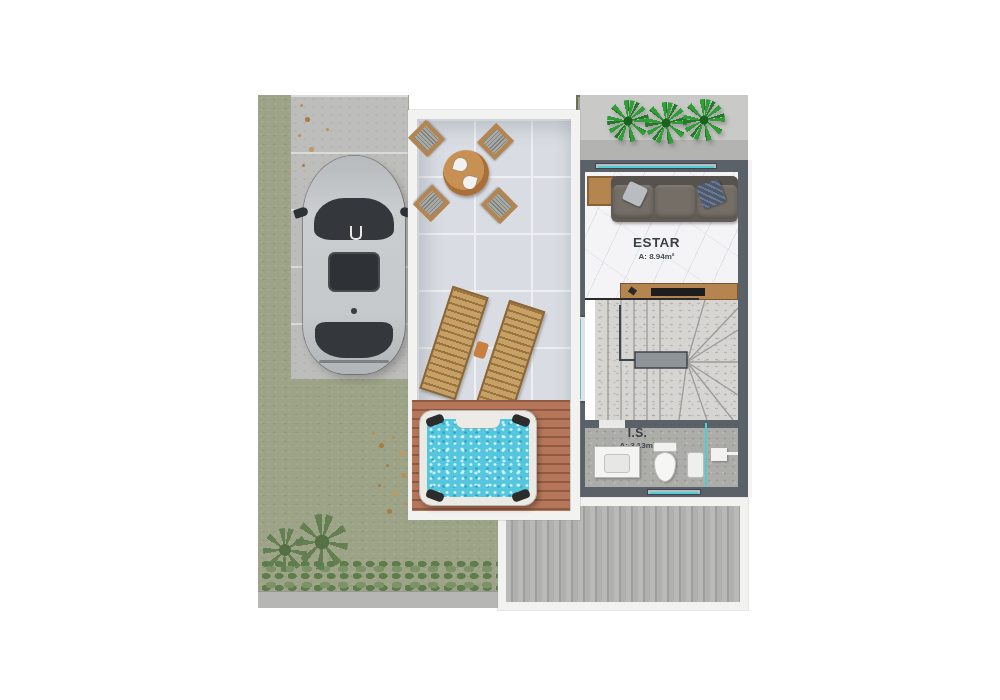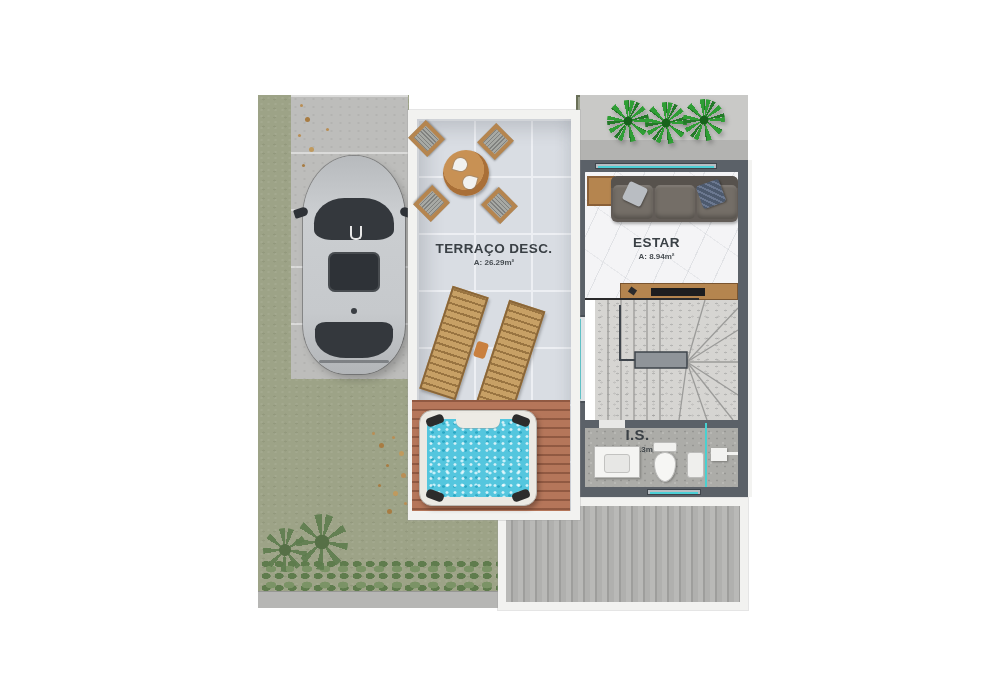--- a/index.html
+++ b/index.html
@@ -196,21 +196,21 @@
   .room-label{color:#3a4045;text-align:center;line-height:1.25;}
   .room-name{font-weight:bold;letter-spacing:.4px;}
   .room-area{font-weight:bold;opacity:.92;}
   .terr-label{left:0;top:122px;width:154px;}
   .terr-label .room-name{font-size:13.5px;}
   .terr-label .room-area{font-size:8px;}
   .estar-label{left:30px;top:75px;width:103px;}
   .estar-label .room-name{font-size:13.5px;text-align:center;}
   .estar-label .room-area{font-size:8px;}
   .is-label{left:25px;top:266px;width:75px;}
-  .is-label .room-name{font-size:15px;}
+  .is-label .room-name{font-size:12px;}
   .is-label .room-area{font-size:8px;}
 </style>
 </head>
 <body>
 
 <div class="canvas">
 
   <div class="abs grass grass-main"></div>
   <div class="abs grass grass-ext"></div>
   <div class="abs curb"></div>
@@ -329,24 +329,20 @@
   <div class="abs terrace">
     <div class="abs table-round">
       <div class="plate plate1"></div>
       <div class="plate plate2"></div>
     </div>
     <div class="chair chair-nw"></div>
     <div class="chair chair-ne"></div>
     <div class="chair chair-sw"></div>
     <div class="chair chair-se"></div>
 
-    <div class="abs room-label terr-label">
-      <div class="room-name">TERRAÇO DESC.</div>
-      <div class="room-area">A: 26.29m²</div>
-    </div>
 
     <div class="lounger lounger-a"></div>
     <div class="lounger lounger-b"></div>
     <div class="abs lounger-cushion"></div>
 
     <div class="abs jacuzzi-deck">
       <div class="abs jacuzzi-shell">
         <div class="abs jacuzzi-water"></div>
         <div class="abs jacuzzi-control"></div>
         <div class="headrest hr1"></div>

